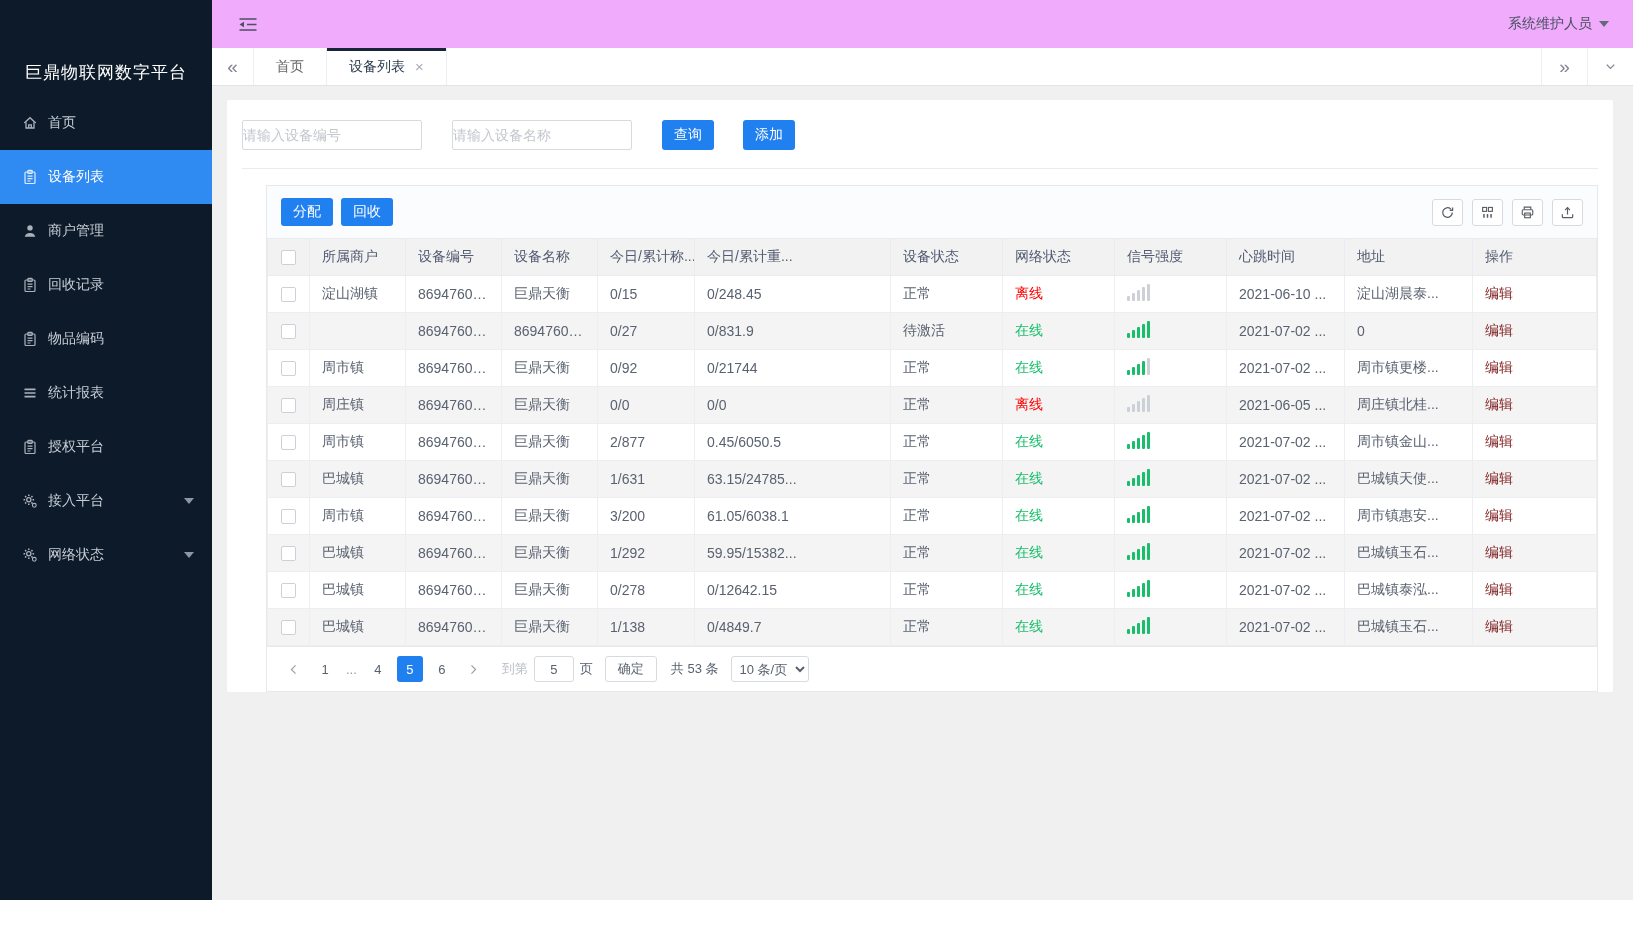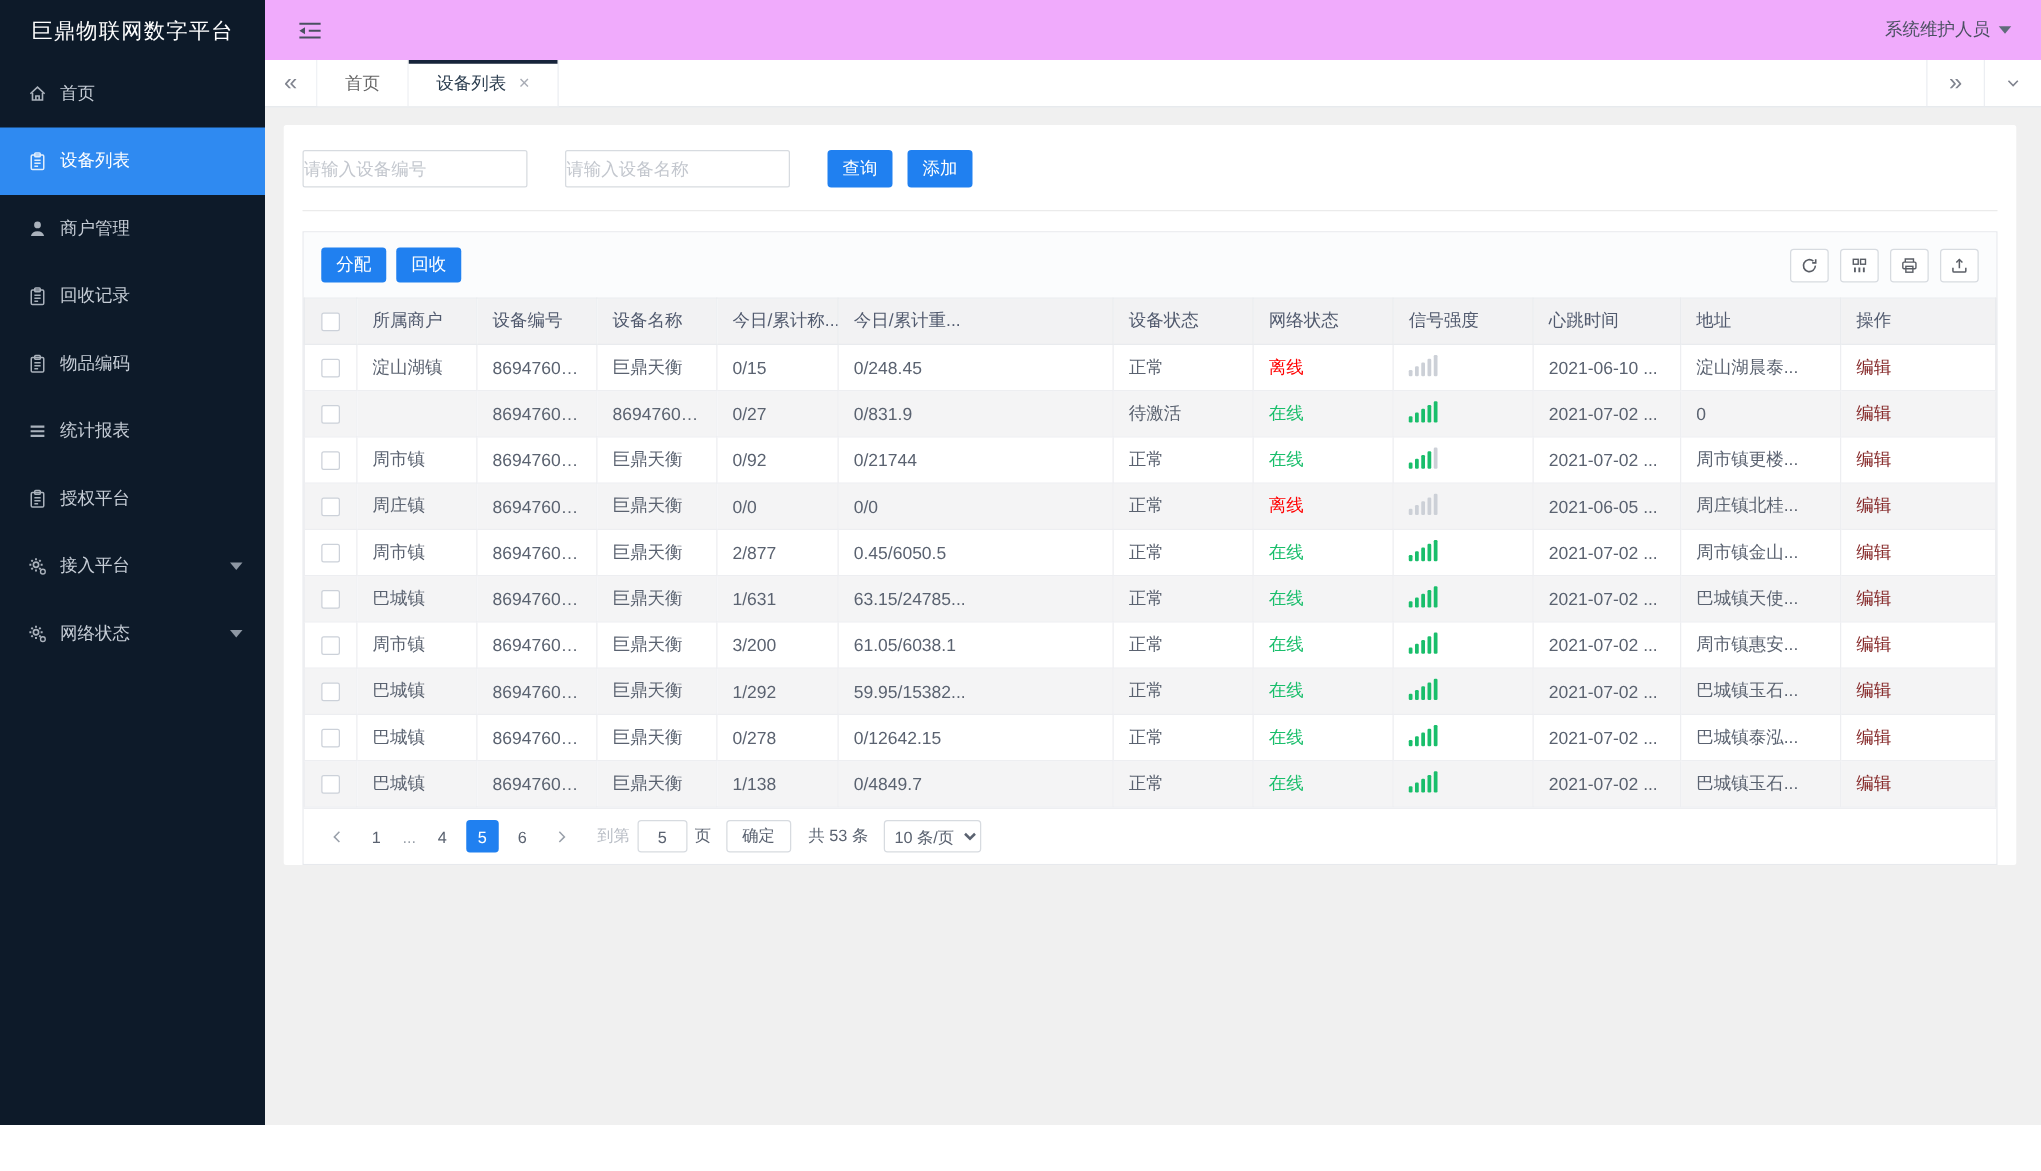--- a/index.html
+++ b/index.html
@@ -9,21 +9,21 @@
     font-family:"Liberation Sans","DejaVu Sans",sans-serif;
     background:#fff; color:#495060;
   }
   .screen { width:1633px; height:937px; display:flex; flex-direction:column; }
   .top-area { display:flex; height:900px; }
   .bottom-strip { height:37px; background:#ffffff; }
 
   
   .sidebar { width:212px; flex-shrink:0; background:#0d1a29; }
   .logo { height:48px; display:flex; align-items:center; justify-content:center;
-          color:#fff; font-size:17px; letter-spacing:1px; }
+          color:#fff; font-size:17px; letter-spacing:1px;margin-top:48px; }
   .side-item { height:54px; display:flex; align-items:center; padding:0 18px 0 22px;
                font-size:14px; color:#c6cdd6; cursor:pointer; }
   .side-item.active { background:#2f8af1; color:#fff; }
   .side-icon { width:16px; height:16px; margin-right:10px; display:inline-flex; opacity:.85; }
   .side-icon svg { width:16px; height:16px; }
   .side-arrow { margin-left:auto; width:0; height:0; border-left:5px solid transparent;
                 border-right:5px solid transparent; border-top:6px solid #8d97a3; }
 
   
   .main { flex:1; display:flex; flex-direction:column; background:#f0f0f0; min-width:0; }
@@ -51,24 +51,24 @@
   .content { flex:1; padding:14px 20px 0 15px; }
   .card { background:#fff; border-radius:2px; padding:20px 15px 0 15px; }
 
   
   .search-row { display:flex; align-items:center; padding-bottom:18px; border-bottom:1px solid #ebebeb; }
   .search-input { width:180px; height:30px; border:1px solid #d7dbe0; border-radius:2px;
                   padding:0 0; font-size:14px; color:#333; margin-right:30px; outline:none; }
   .search-input::placeholder { color:#c3c7ce; }
   .btn { height:30px; padding:0 12px; background:#2080f0; color:#fff; border:none;
          border-radius:3px; font-size:14px; cursor:pointer; }
-  .add-btn { margin-left:12px; }
+  .add-btn { margin-left:29px; }
 
   
-  .table-box { border:1px solid #e7e9ed; margin-top:16px; }
+  .table-box { border:1px solid #e7e9ed; margin-top:16px;margin-left:24px; }
   .table-toolbar { display:flex; align-items:center; padding:12px 14px; background:#fbfcfd; }
   .tool-btn { height:28px; padding:0 12px; margin-right:8px; }
   .icon-btns { margin-left:auto; display:flex; gap:9px; }
   .icon-btn { width:31px; height:27px; border:1px solid #d7dbe0; border-radius:3px; background:#fff;
               display:flex; align-items:center; justify-content:center; color:#5a5e66; cursor:pointer; }
   .icon-btn svg { width:15px; height:15px; }
 
   table { width:100%; border-collapse:collapse; table-layout:fixed; font-size:14px; color:#5a6270; }
   thead th { background:#f2f2f3; font-weight:normal; text-align:left; height:37px; padding:0 12px;
              border:1px solid #e9ebee; color:#515a6e; white-space:nowrap; overflow:hidden; }

